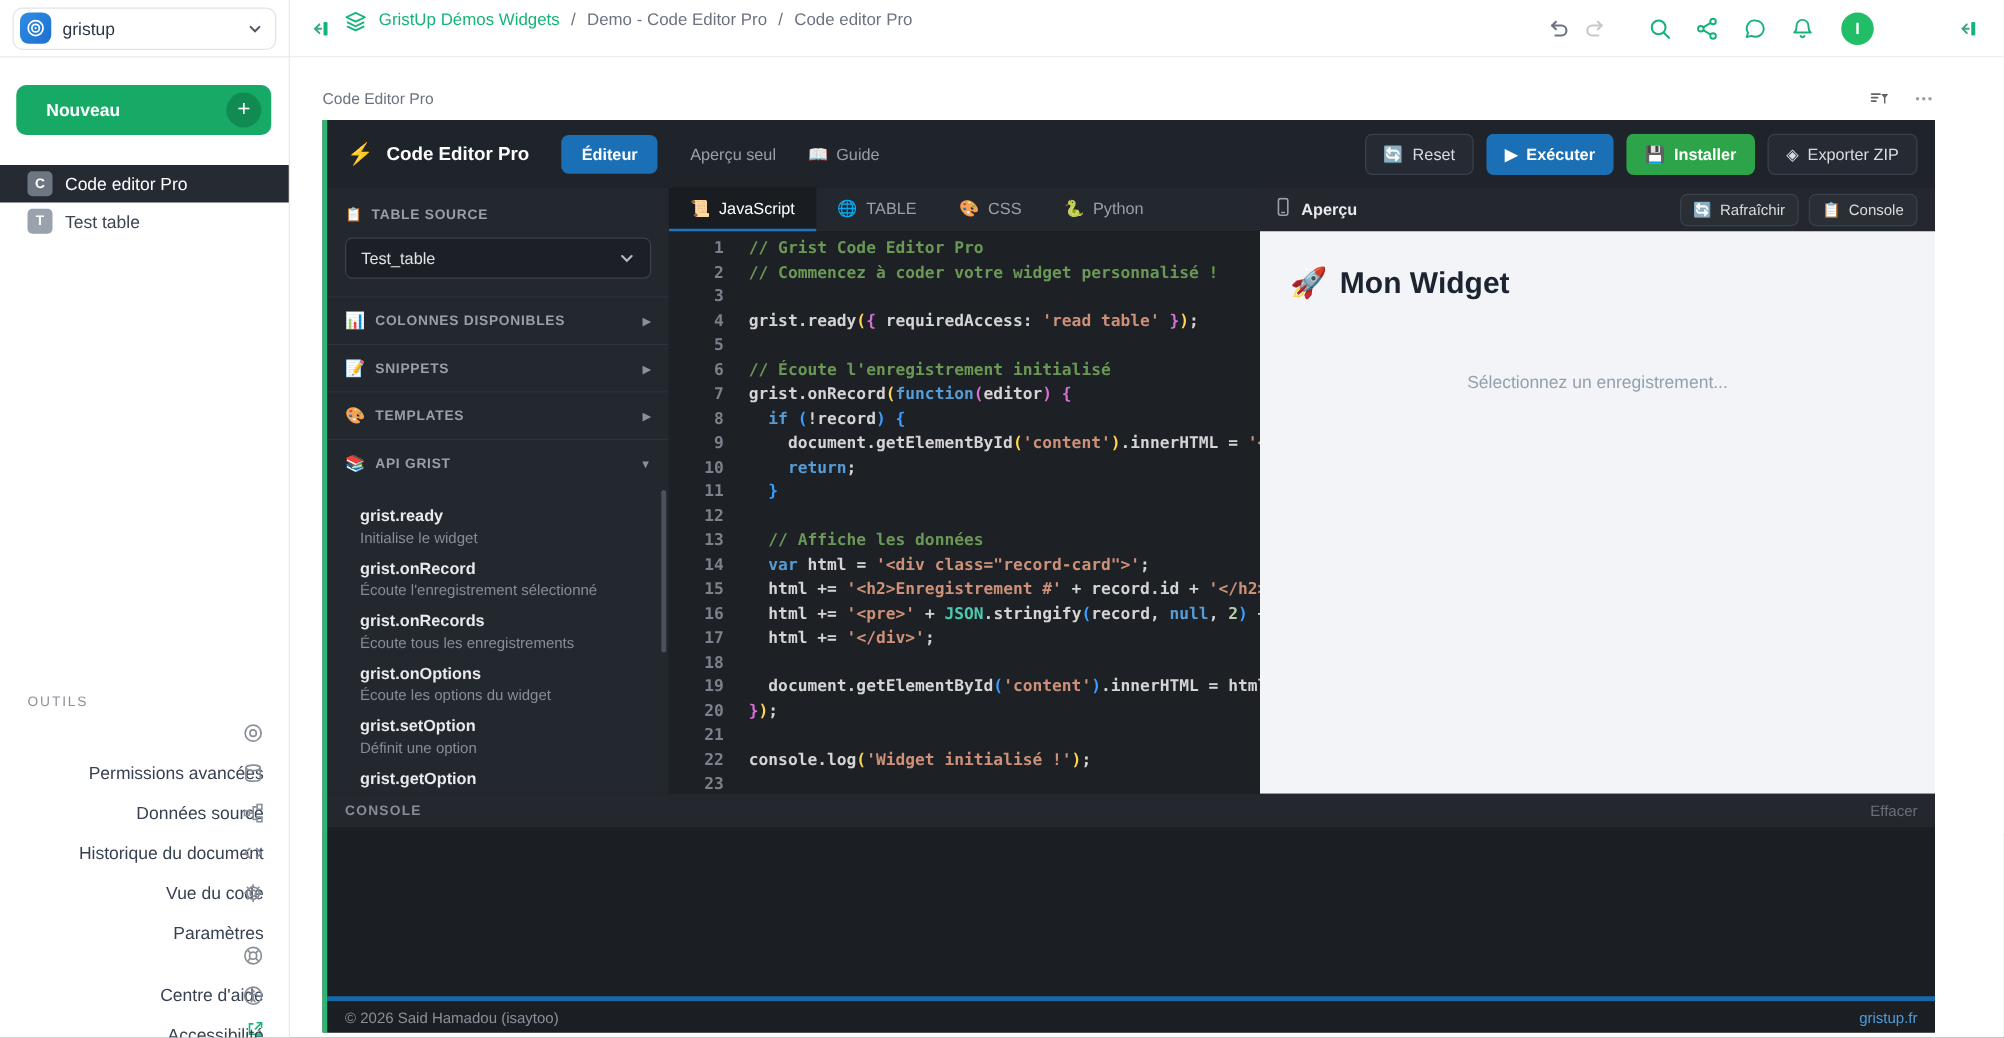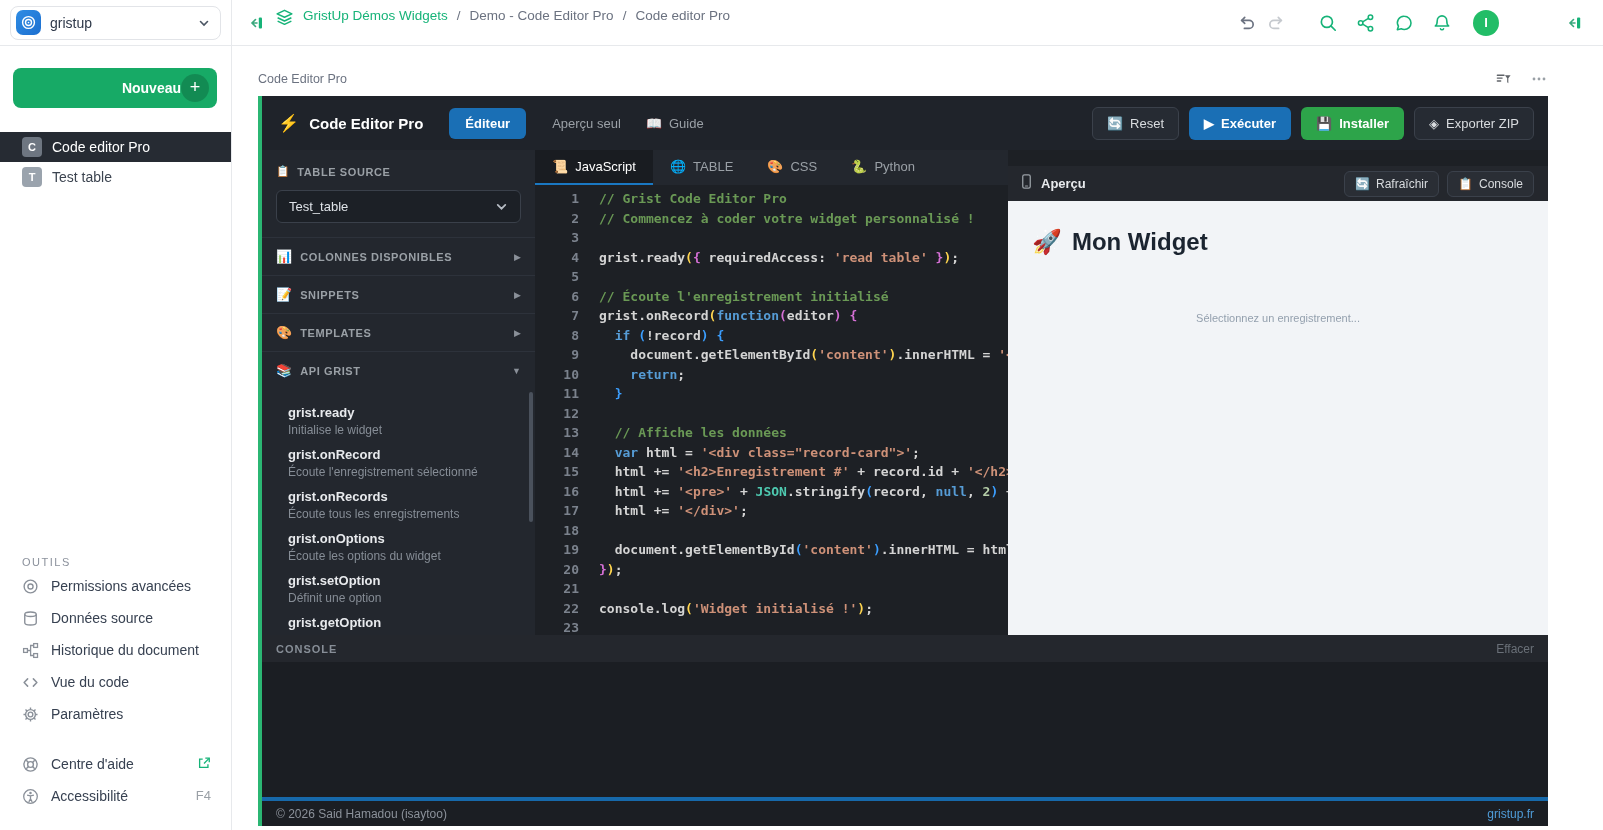--- a/index.html
+++ b/index.html
@@ -6,30 +6,30 @@
   html,body { width:1603px; height:830px; font-family:"Liberation Sans", sans-serif; background:#fff; overflow:hidden; }
   #app { position:relative; width:1603px; height:666px; background:#fff; }
 
   
   .sidebar { position:absolute; left:0; top:0; width:232px; height:830px; background:#fff; border-right:1px solid #e7e9ec; z-index:5; }
   .sb-top { height:46px; border-bottom:1px solid #e7e9ec; display:flex; align-items:center; padding:0 10px; }
   .ws-select { flex:1; height:34px; border:1px solid #e2e4e8; border-radius:8px; display:flex; align-items:center; gap:9px; padding:0 10px 0 5px; cursor:pointer; }
   .ws-logo { width:25px; height:25px; border-radius:7px; background:linear-gradient(135deg,#2f8de4,#1c6fd0); display:flex; align-items:center; justify-content:center; flex:none; }
   .ws-name { flex:1; font-size:14px; color:#2d3748; }
   .new-btn { display:flex; align-items:center; margin:22px 13px 0 13px; width:204px; height:40px; background:#17aa66; border:none; border-radius:8px; padding:0 8px 0 24px; cursor:pointer; }
-  .new-btn .nb-label { flex:1; text-align:right; color:#fff; font-size:14px; font-weight:bold; }
+  .new-btn .nb-label { flex:1; text-align:left; color:#fff; font-size:14px; font-weight:bold; }
   .nb-plus { width:28px; height:28px; border-radius:50%; background:rgba(0,0,0,0.18); color:#fff; font-size:18px; line-height:27px; text-align:center; }
   #pages { margin-top:24px; }
   .page-item { height:30px; display:flex; align-items:center; gap:10px; padding-left:22px; font-size:14px; color:#3c4450; cursor:pointer; }
   .page-item.selected { background:#262b33; color:#fff; }
   .page-badge { width:20px; height:20px; border-radius:4px; background:#9aa3ad; color:#fff; font-size:11px; font-weight:bold; display:flex; align-items:center; justify-content:center; }
   .page-item.selected .page-badge { background:#6e7681; }
   .sb-tools { position:absolute; top:556px; left:0; right:0; }
   .tools-label { padding-left:22px; font-size:11px; letter-spacing:1.5px; color:#8b919c; margin-bottom:10px; }
-  .tool-item { height:32px; display:flex; align-items:flex-start; gap:12px; padding:0 20px 0 22px; font-size:14px; color:#374151; cursor:pointer; }
+  .tool-item { height:32px; display:flex; align-items:flex-end; gap:12px; padding:0 20px 0 22px; font-size:14px; color:#374151; cursor:pointer;flex-direction:column; }
   .tool-item .t-label { flex:1; }
   .tool-item.gap { margin-top:18px; }
   .t-right { font-size:13px; color:#9aa0a6; }
 
   
   .topbar { position:absolute; left:232px; right:0; top:0; height:46px; background:#fff; border-bottom:1px solid #e7e9ec; display:flex; align-items:center; padding:0 14px 0 12px; }
   .crumb { display:flex; align-items:flex-start; gap:9px; font-size:13.5px; }
   .crumb .link { color:#16b378; cursor:pointer; }
   .crumb .sep, .crumb .plain { color:#6b7280; }
   .tb-spacer { flex:1; }
@@ -76,27 +76,27 @@
   .ctab { display:flex; align-items:center; gap:7px; padding:0 17px; font-size:13px; color:#9aa0a6; cursor:pointer; border-bottom:2px solid transparent; }
   .ctab.active { background:#191c21; color:#fff; border-bottom-color:#1a78c2; }
   .ctab .ct-ic { font-size:13px; }
   .editor { height:450px; background:#1d2025; padding-top:4px; font-family:"DejaVu Sans Mono", monospace; font-size:13px; font-weight:600; line-height:19.5px; cursor:text; }
   .cl { display:flex; white-space:pre; }
   .ln { width:44px; text-align:right; color:#7b828d; flex:none; }
   .lc { padding-left:20px; }
   .tk-w{color:#d4d4d4} .tk-c{color:#6a9955} .tk-s{color:#ce9178} .tk-k{color:#569cd6}
   .tk-y{color:#ffd54f} .tk-m{color:#d670d6} .tk-b{color:#3b9eff} .tk-t{color:#4ec9b0} .tk-n{color:#b5cea8}
 
-  .w-preview { position:absolute; left:746px; top:16px; right:0; height:485px; }
+  .w-preview { position:absolute; left:746px; top:0; right:0; height:485px; }
   .pv-head { height:35px; background:#24272d; display:flex; align-items:center; gap:8px; padding:0 14px 0 12px; }
   .pv-title { color:#e8eaed; font-size:13px; font-weight:bold; flex:1; }
   .pv-btn { display:flex; align-items:center; gap:6px; background:#2a2e35; border:1px solid #3b414b; border-radius:6px; color:#d9dcdf; font-size:12px; padding:5px 10px; cursor:pointer; }
   .pv-content { height:450px; background:#f2f4f7; overflow:hidden; }
   .pv-heading { margin:27px 0 0 24px; font-size:24px; font-weight:bold; color:#1b2430; display:flex; gap:10px; align-items:center; }
-  .pv-placeholder { margin-top:56px; text-align:center; font-size:11px; color:#94a0ae; }
+  .pv-placeholder { margin-top:56px; text-align:center; font-size:14px; color:#94a0ae; }
 
   .w-consolebar { position:absolute; left:0; top:539px; right:0; height:27px; background:#24272d; display:flex; align-items:center; padding:0 14px; }
   .con-label { flex:1; font-size:11px; font-weight:bold; letter-spacing:1px; color:#878e97; }
   .con-clear { background:none; border:none; font-size:12px; color:#6a7078; cursor:pointer; }
   .w-console { position:absolute; left:0; top:566px; right:0; height:135px; background:#1b1e23; }
   .w-bluebar { position:absolute; left:0; top:701px; right:0; height:4px; background:#1769aa; }
   .w-footer { position:absolute; left:0; top:705px; right:0; height:25px; background:#1b1e23; display:flex; align-items:center; padding:0 14px; }
   .wf-copy { flex:1; font-size:12px; color:#8b919a; }
   .wf-link { font-size:12px; color:#4f9cd8; text-decoration:none; cursor:pointer; }
 </style>

